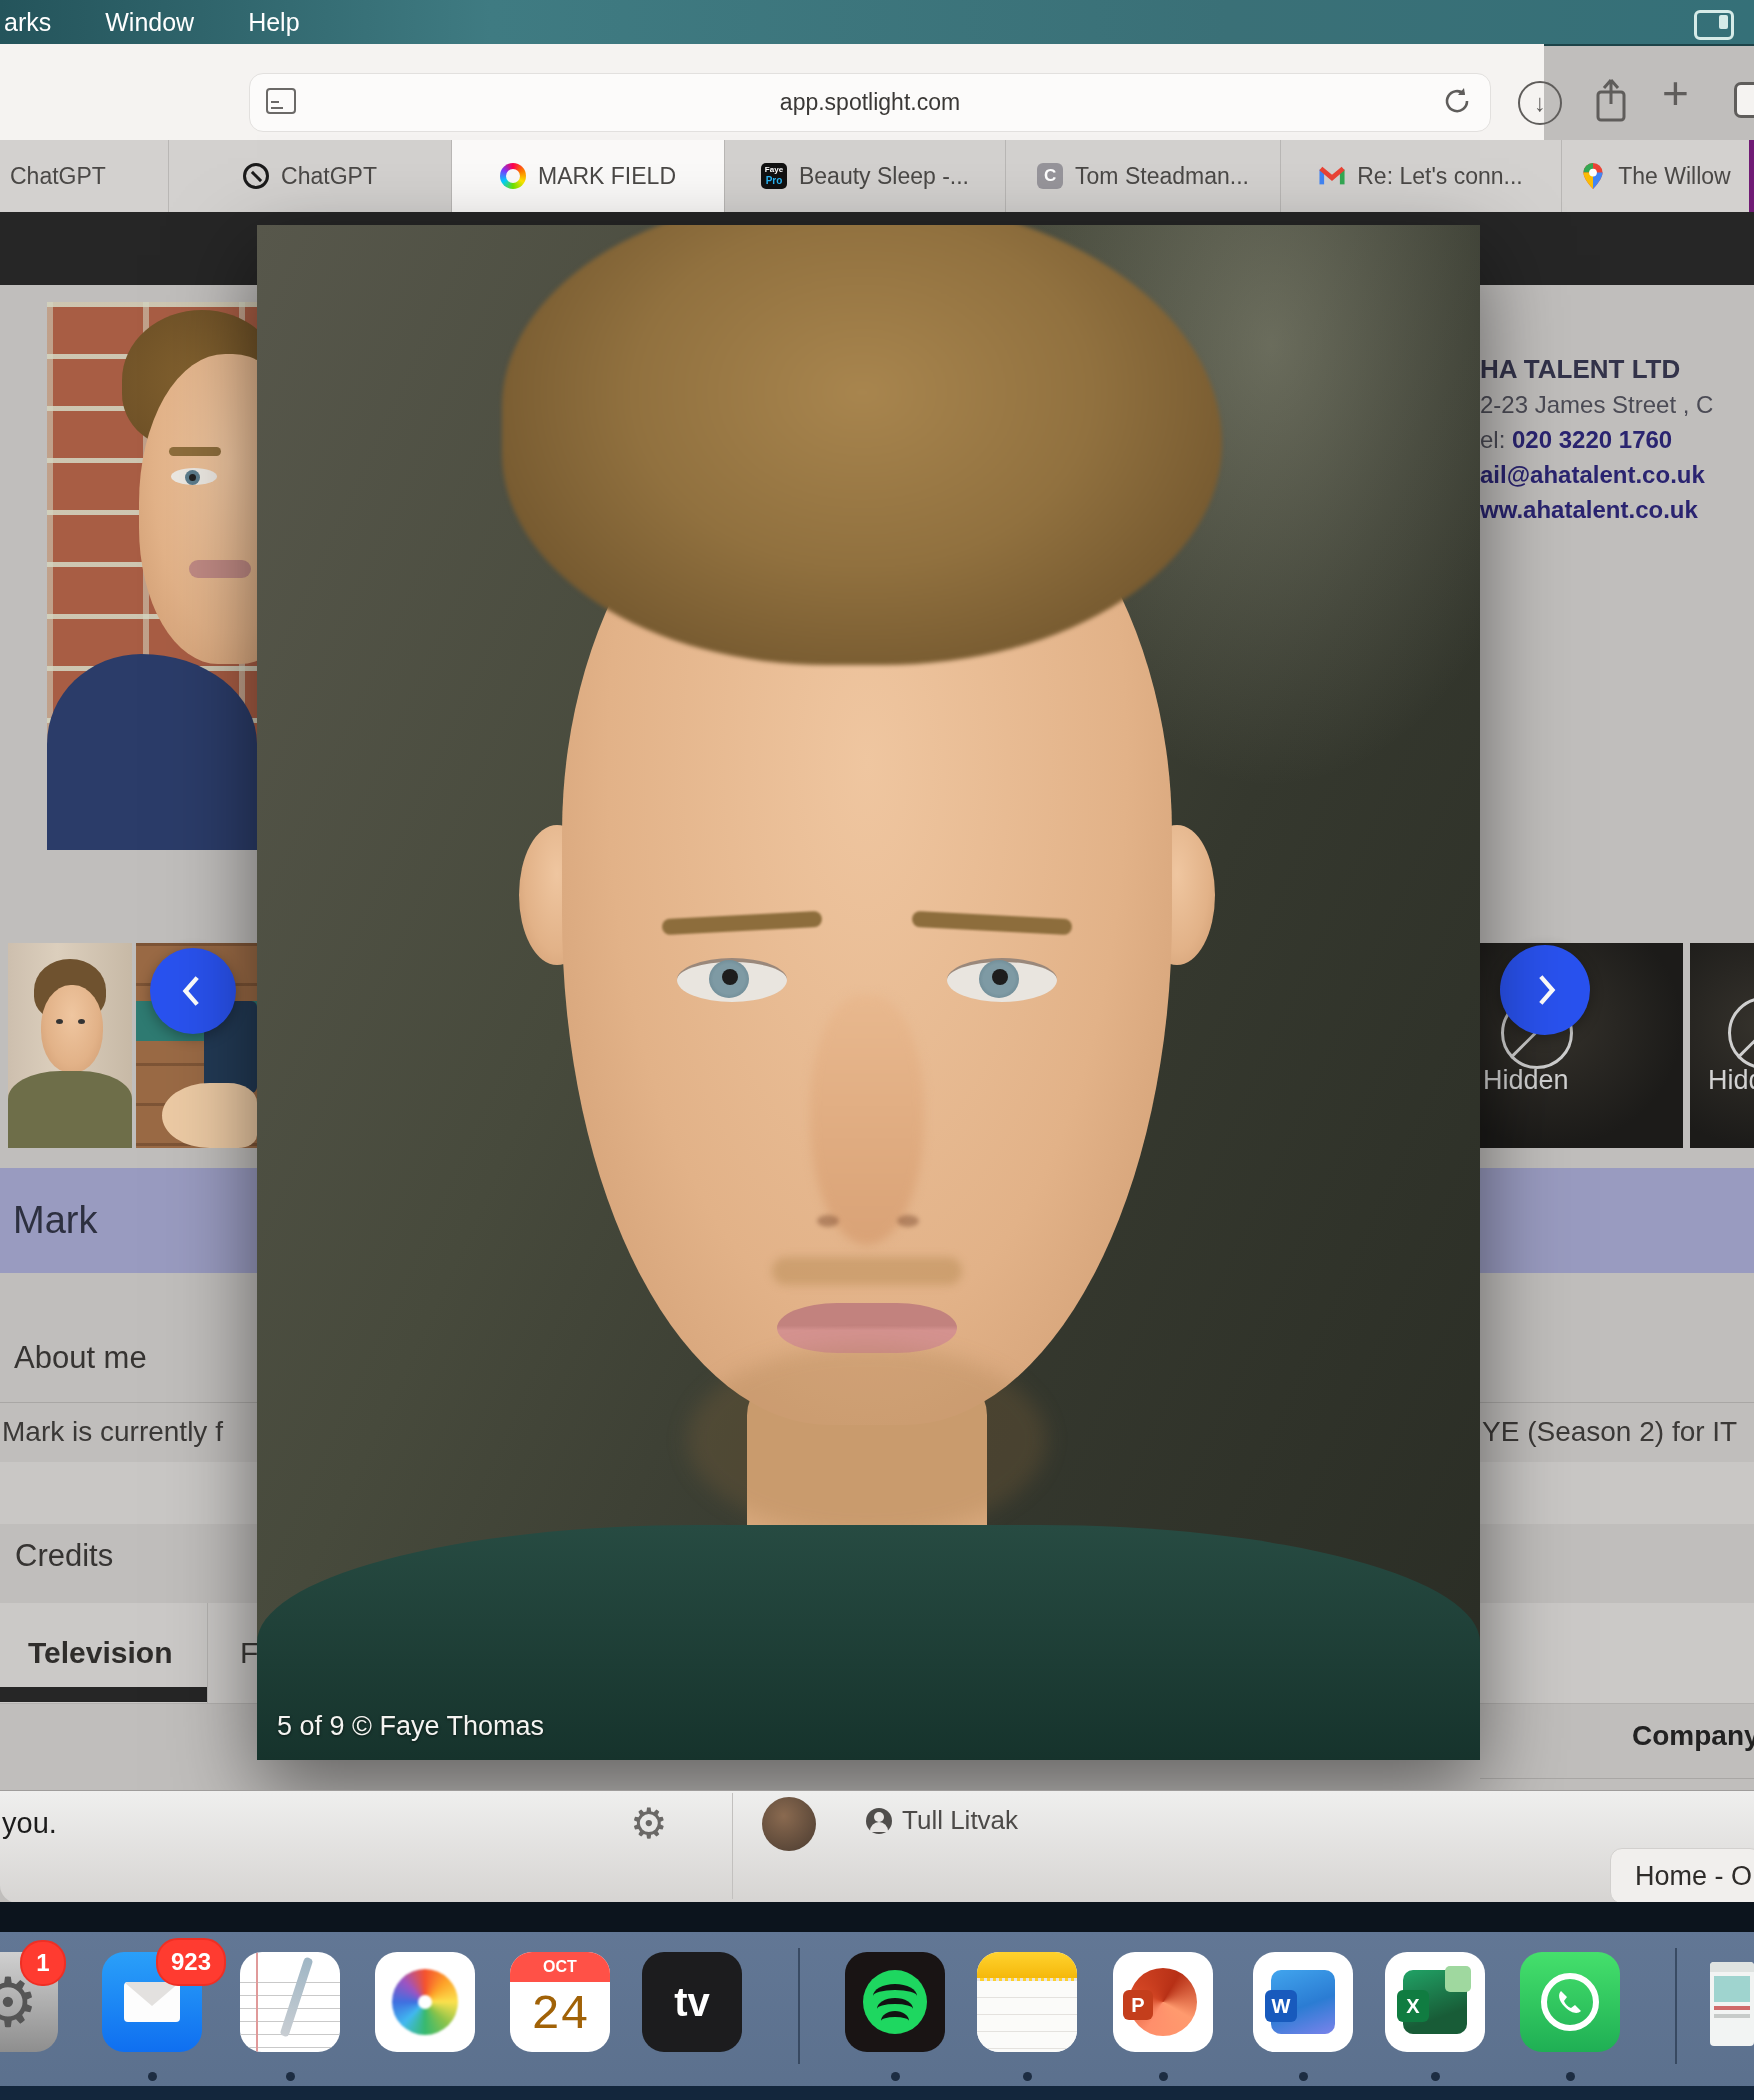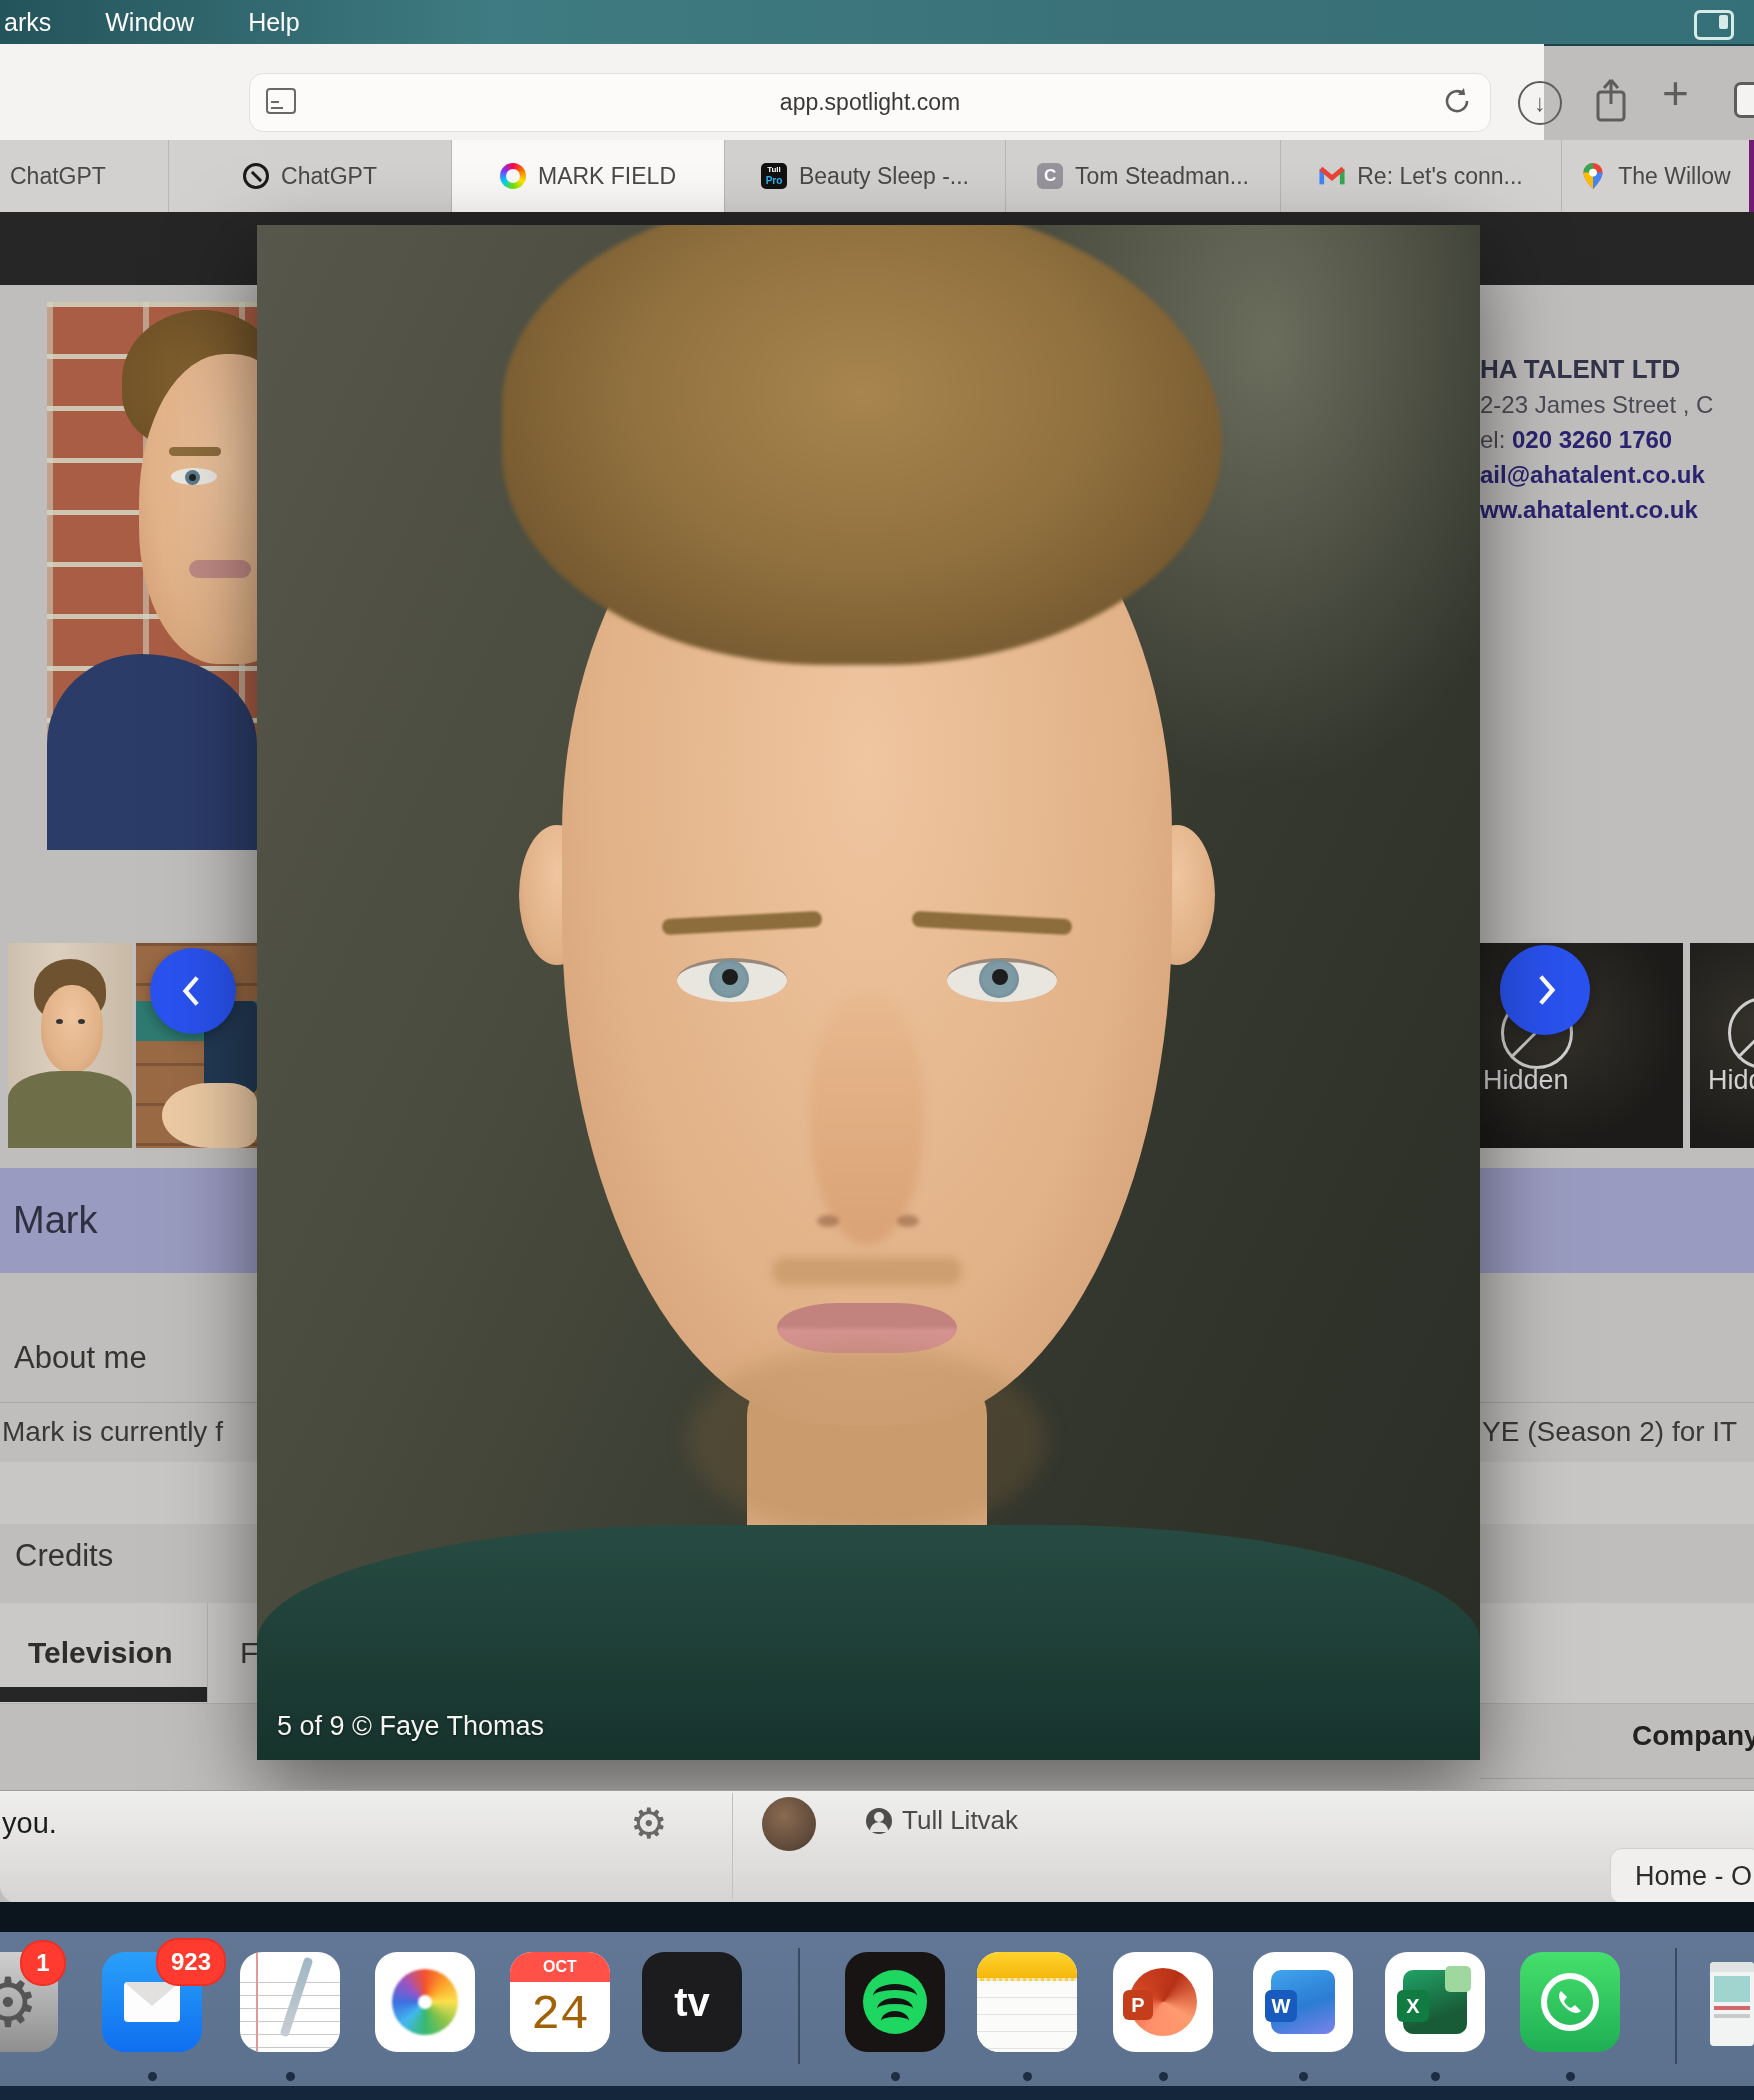--- a/index.html
+++ b/index.html
@@ -130,21 +130,21 @@
       <span class="fav fav-openai"></span>
       <span>ChatGPT</span>
       </div>
     <div class="tab active" style="width:273px">
       <span class="fav fav-spot">
           <i></i>
         </span>
       <span>MARK FIELD</span>
       </div>
     <div class="tab" style="width:281px">
-      <span class="fav fav-imdb"><span>Tull</span><b>Pro</b></span>
+      <span class="fav fav-imdb"><span>Faye</span><b>Pro</b></span>
       <span>Beauty Sleep -...</span>
       </div>
     <div class="tab" style="width:275px">
       <span class="fav fav-c">C</span>
       <span>Tom Steadman...</span>
       </div>
     <div class="tab" style="width:281px">
       <svg class="fav" width="26" height="26" viewBox="0 0 28 24">
         <path d="M3 21 V5" stroke="#4285f4" stroke-width="5"></path>
           <path d="M25 21 V5" stroke="#34a853" stroke-width="5"></path>
@@ -174,21 +174,21 @@
     <div class="abs" style="left:124px;top:166px;width:46px;height:17px;background:#ece8e2;border-radius:50%;"></div>
     <div class="abs" style="left:138px;top:168px;width:15px;height:15px;background:#5c7c8c;border-radius:50%;"></div>
     <div class="abs" style="left:142px;top:172px;width:7px;height:7px;background:#222;border-radius:50%;"></div>
     <div class="abs" style="left:142px;top:258px;width:62px;height:18px;background:#c08a84;border-radius:10px;"></div>
     <div class="abs" style="left:0;top:352px;width:210px;height:200px;background:#2b3c69;border-radius:45% 55% 0 0/90px;"></div>
   </div>
 
   <div class="abs agency">
     <div class="hdr ln">HA TALENT LTD</div>
     <div class="ln">2-23 James Street , C</div>
-    <div class="ln"><span>el: </span><b>020 3260 1760</b></div>
+    <div class="ln"><span>el: </span><b>020 3220 1760</b></div>
     <div class="ln"><b>ail@ahatalent.co.uk</b></div>
     <div class="ln"><b>ww.ahatalent.co.uk</b></div>
   </div>
 
   <div class="abs thumb" style="left:8px;width:124px;background:linear-gradient(90deg,#cdbfae,#dccfbd 40%,#c7b9a6);">
     <div class="abs" style="left:26px;top:16px;width:72px;height:62px;border-radius:50% 50% 40% 40%;background:#6f522f;"></div>
     <div class="abs skin" style="left:33px;top:42px;width:62px;height:88px;border-radius:48%;"></div>
     <div class="abs" style="left:48px;top:76px;width:7px;height:5px;background:#333;border-radius:50%;"></div>
     <div class="abs" style="left:70px;top:76px;width:7px;height:5px;background:#333;border-radius:50%;"></div>
     <div class="abs" style="left:0;top:128px;width:124px;height:77px;background:#6e6e49;border-radius:42% 42% 0 0/28px;"></div>

